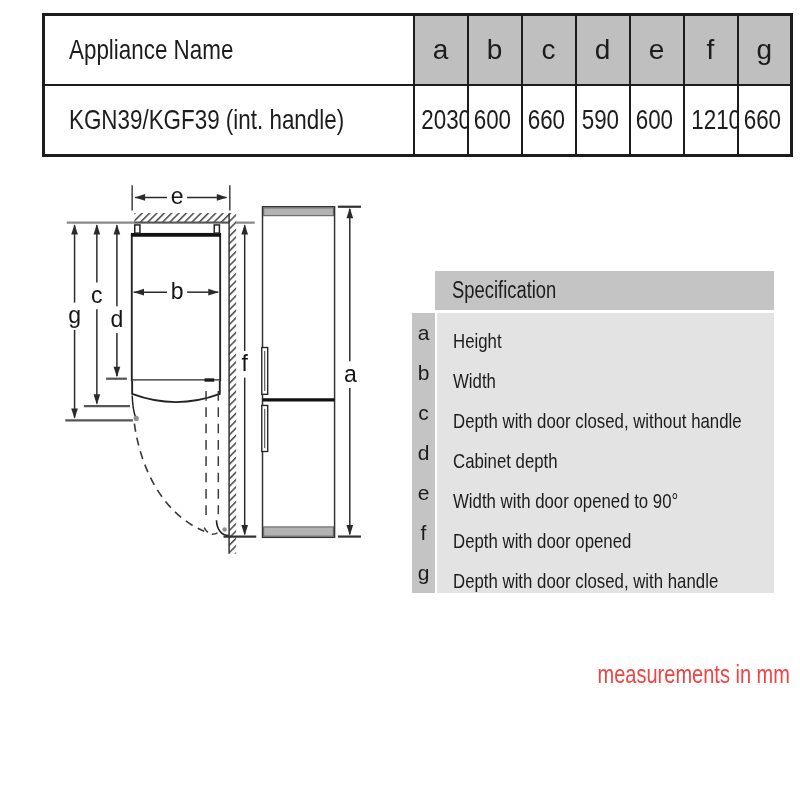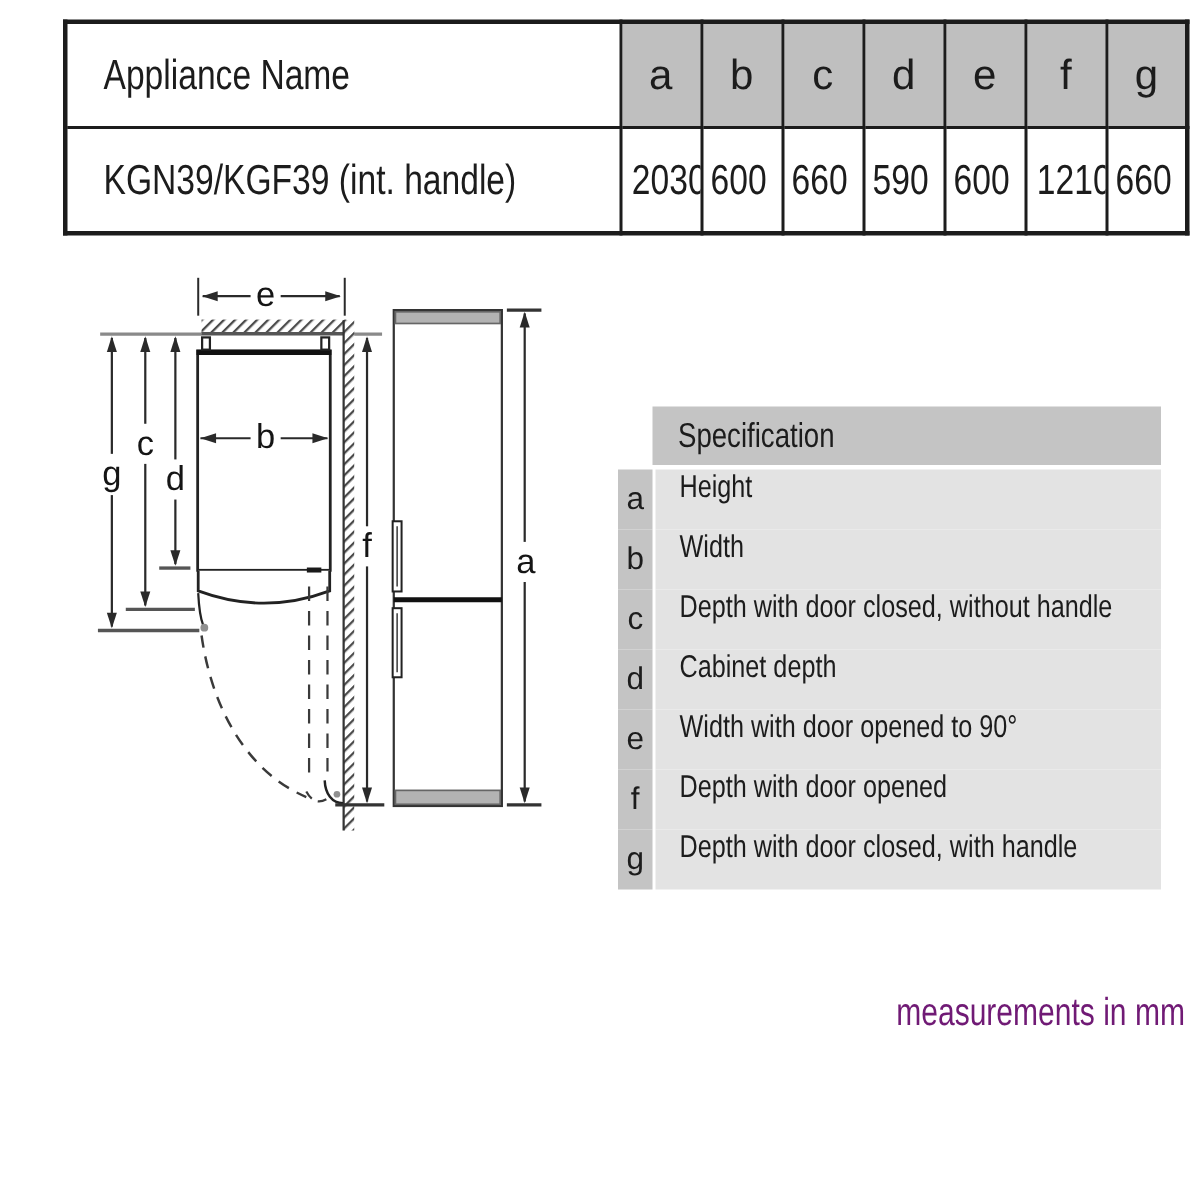--- a/index.html
+++ b/index.html
@@ -43,36 +43,36 @@
     font-size: 23px; margin-bottom: 3px; box-sizing: border-box;
   }
   .legend-row { display: flex; height: 40px; }
   .legend-key {
     width: 23px; background: #c4c4c4; margin-right: 2px;
     display: flex; align-items: center; justify-content: center;
     font-size: 21px; flex: none;
   }
   .legend-label {
     flex: 1; background: #e3e3e3;
-    display: flex; align-items: flex-start; padding-left: 16px;
+    display: flex; align-items: flex-end; padding-left: 16px;
     font-size: 21px; overflow: hidden; white-space: nowrap;
   }
 
   
   svg.diagram { position: absolute; left: 0; top: 180px; }
   svg.diagram text {
     font-family: "Liberation Sans", sans-serif;
     font-size: 31px; fill: #151515;
     text-anchor: middle; dominant-baseline: central;
   }
 
   
   .measure-note {
     position: absolute; left: 500px; top: 659px; width: 290px;
-    text-align: right; font-size: 26px; color: #701a75;
+    text-align: right; font-size: 26px; color: #ef4444;
   }
   .measure-note .cond-right { display: inline-block; transform: scaleX(0.77); transform-origin: right center; white-space: nowrap; }
 </style>
 </head>
 <body>
 
 <div id="page">
 
   <table class="dim-table">
     <colgroup>

